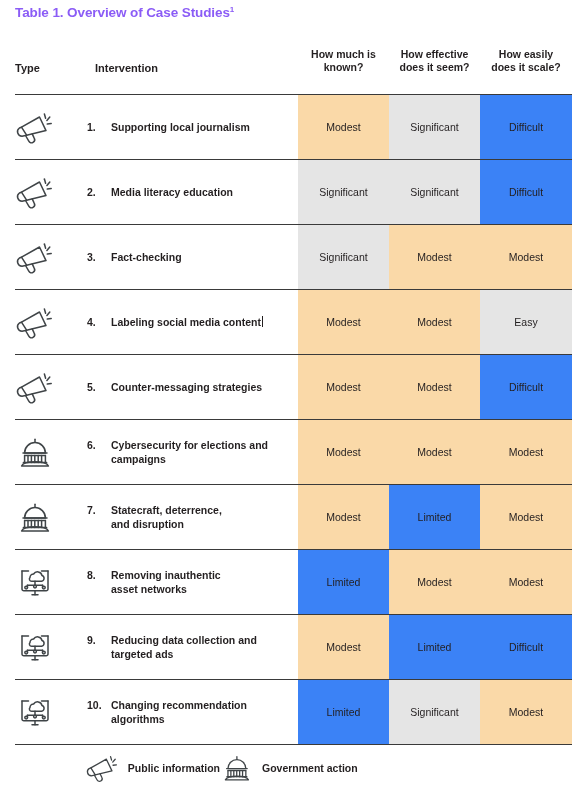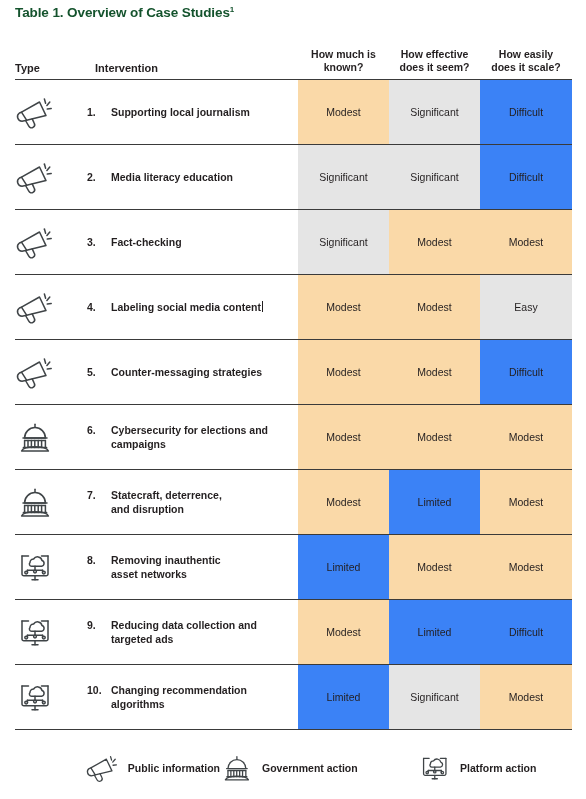--- a/index.html
+++ b/index.html
@@ -22,21 +22,21 @@
   }
 
   
   .title {
     position: absolute;
     left: 15px;
     top: 5px;
     font-size: 13.5px;
     font-weight: bold;
     letter-spacing: -0.1px;
-    color: #14532d;
+    color: #8b5cf6;
     white-space: nowrap;
   }
   .title sup {
     font-size: 8px;
     font-weight: bold;
     vertical-align: super;
     line-height: 0;
   }
 
   
@@ -57,21 +57,21 @@
   
   col.c-type  { width: 72px; }
   col.c-int   { width: 211px; }
   col.c-known { width: 91px; }
   col.c-eff   { width: 91px; }
   col.c-scale { width: 92px; }
 
   
   .hdr td {
     vertical-align: bottom;
-    padding-bottom: 5px;
+    padding-bottom: 20px;
     border-bottom: 1.6px solid #3a3a3a;
   }
   .hdr-left {
     font-size: 11px;
     font-weight: bold;
     color: #231f20;
     padding-left: 2px;
   }
   .hdr-left.int { padding-left: 8px; }
   .hdr-metric {
@@ -498,32 +498,14 @@
             <path fill="none" stroke="#3f4447" stroke-width="1.5" stroke-linecap="round" stroke-linejoin="round" d="M4.6 17.0 A10.4 10.4 0 0 1 25.4 17.0 Z"></path>
             <path fill="none" stroke="#3f4447" stroke-width="1.5" stroke-linecap="round" stroke-linejoin="round" d="M3.0 17.0 H27.0"></path>
             <path fill="none" stroke="#3f4447" stroke-width="1.5" stroke-linecap="round" stroke-linejoin="round" d="M4.6 19.4 H25.4"></path>
             <path fill="none" stroke="#3f4447" stroke-width="1.5" stroke-linecap="round" stroke-linejoin="round" d="M4.6 19.4 V26.4 M8.0 19.4 V26.4 M11.4 19.4 V26.4 M14.8 19.4 V26.4 M18.2 19.4 V26.4 M21.6 19.4 V26.4 M25.4 19.4 V26.4"></path>
             <path fill="none" stroke="#3f4447" stroke-width="1.5" stroke-linecap="round" stroke-linejoin="round" d="M3.4 26.4 H26.6"></path>
             <path fill="none" stroke="#3f4447" stroke-width="1.5" stroke-linecap="round" stroke-linejoin="round" d="M1.6 30.0 A13.6 5.0 0 0 1 28.4 30.0 Z"></path>
           </svg>
         </span>
         <span class="legend-label">Government action</span>
       </div>
-      <div class="legend-item plat">
-        <span class="icon-box legend-icon">
-          <svg width="27.52" height="27.52" viewBox="0 0 32 32">
-            <path fill="none" stroke="#3f4447" stroke-width="1.5" stroke-linecap="round" stroke-linejoin="round" d="M3.0 5.0 V23.0 A1.8 1.8 0 0 0 4.8 24.8 H27.2 A1.8 1.8 0 0 0 29.0 23.0 V5.0"></path>
-            <path fill="none" stroke="#3f4447" stroke-width="1.5" stroke-linecap="round" stroke-linejoin="round" d="M3.0 5.0 H9.5 M22.5 5.0 H29.0"></path>
-            <path fill="none" stroke="#3f4447" stroke-width="1.5" stroke-linecap="round" stroke-linejoin="round" d="M11.0 11.6 A3.6 3.6 0 0 1 14.6 8.0 A4.6 4.6 0 0 1 23.0 9.5 A3.0 3.0 0 0 1 22.6 15.3 H12.6 A2.2 2.2 0 0 1 11.0 11.6 Z"></path>
-            <path fill="none" stroke="#3f4447" stroke-width="1.5" stroke-linecap="round" stroke-linejoin="round" d="M16.0 15.3 V19.2"></path>
-            <path fill="none" stroke="#3f4447" stroke-width="1.5" stroke-linecap="round" stroke-linejoin="round" d="M8.4 19.2 H23.6"></path>
-            <path fill="none" stroke="#3f4447" stroke-width="1.5" stroke-linecap="round" stroke-linejoin="round" d="M8.4 19.2 V21.3 M23.6 19.2 V21.3"></path>
-            <circle fill="none" stroke="#3f4447" stroke-width="1.5" stroke-linecap="round" stroke-linejoin="round" cx="7.2" cy="21.6" r="1.4"></circle>
-            <circle fill="none" stroke="#3f4447" stroke-width="1.5" stroke-linecap="round" stroke-linejoin="round" cx="24.8" cy="21.6" r="1.4"></circle>
-            <circle fill="none" stroke="#3f4447" stroke-width="1.5" stroke-linecap="round" stroke-linejoin="round" cx="16.0" cy="20.6" r="1.4"></circle>
-            <path fill="none" stroke="#3f4447" stroke-width="1.5" stroke-linecap="round" stroke-linejoin="round" d="M13.0 28.8 H19.0"></path>
-            <path fill="none" stroke="#3f4447" stroke-width="1.5" stroke-linecap="round" stroke-linejoin="round" d="M16.0 24.8 V28.8"></path>
-          </svg>
-        </span>
-        <span class="legend-label">Platform action</span>
-      </div>
     </div>
 </div>
 
 </body></html>

